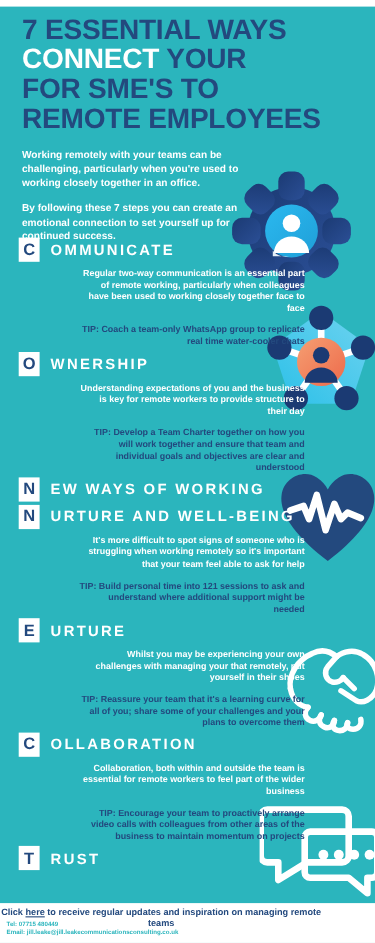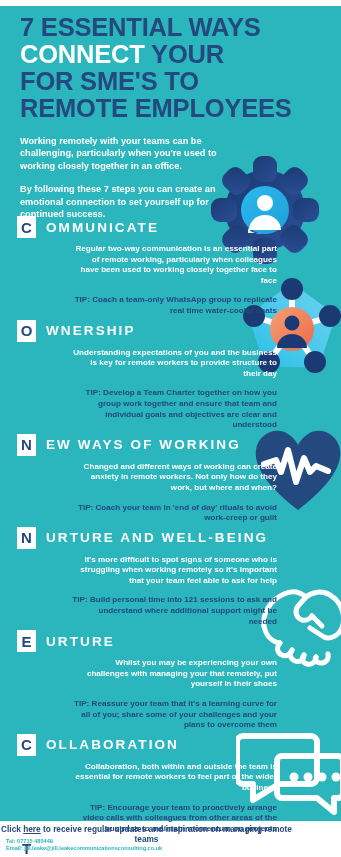--- a/index.html
+++ b/index.html
@@ -310,32 +310,28 @@
       </div>
     </div>
 
     <div class="section">
       <div class="sec-head">
         <div class="badge">O</div>
         <div class="sec-title">WNERSHIP</div>
       </div>
       <div class="sec-body">
         <p>Understanding expectations of you and the business is key for remote workers to provide structure to their day</p>
-        <p class="tip">TIP: Develop a Team Charter together on how you group work together and ensure that team and individual goals and objectives are clear and understood</p>
+        <p class="tip">TIP: Develop a Team Charter together on how you will work together and ensure that team and individual goals and objectives are clear and understood</p>
       </div>
     </div>
 
     <div class="section">
       <div class="sec-head">
         <div class="badge">N</div>
         <div class="sec-title">EW WAYS OF WORKING</div>
-      </div>
-      <div class="sec-body">
-        <p>Changed and different ways of working can create anxiety in remote workers.  Not only how do they work, but where and when?</p>
-        <p class="tip">TIP: Coach your team in 'end of day' rituals to avoid work-creep or guilt</p>
       </div>
     </div>
 
     <div class="section">
       <div class="sec-head">
         <div class="badge">N</div>
         <div class="sec-title">URTURE AND WELL-BEING</div>
       </div>
       <div class="sec-body">
         <p>It's more difficult to spot signs of someone who is struggling when working remotely so it's important that your team feel able to ask for help</p>

